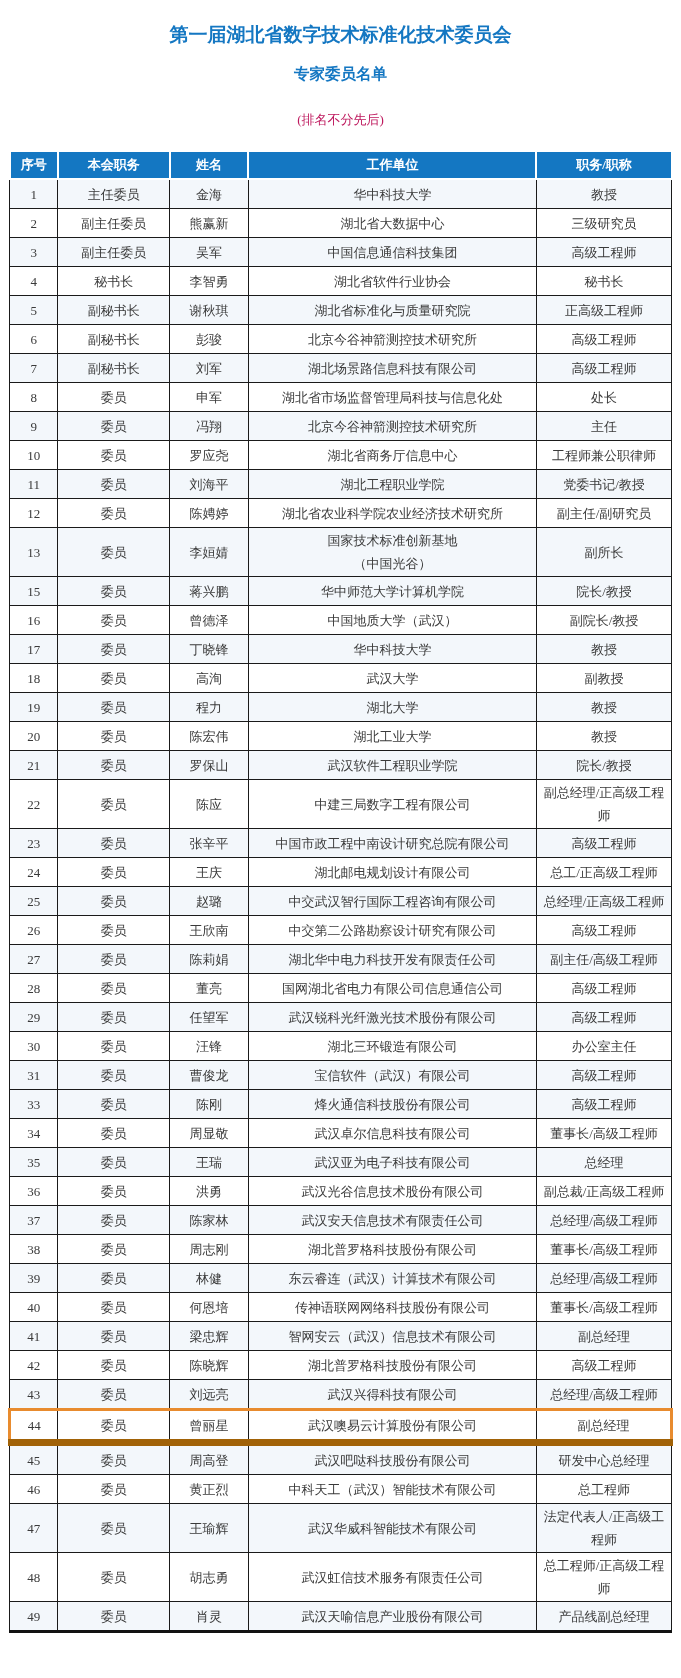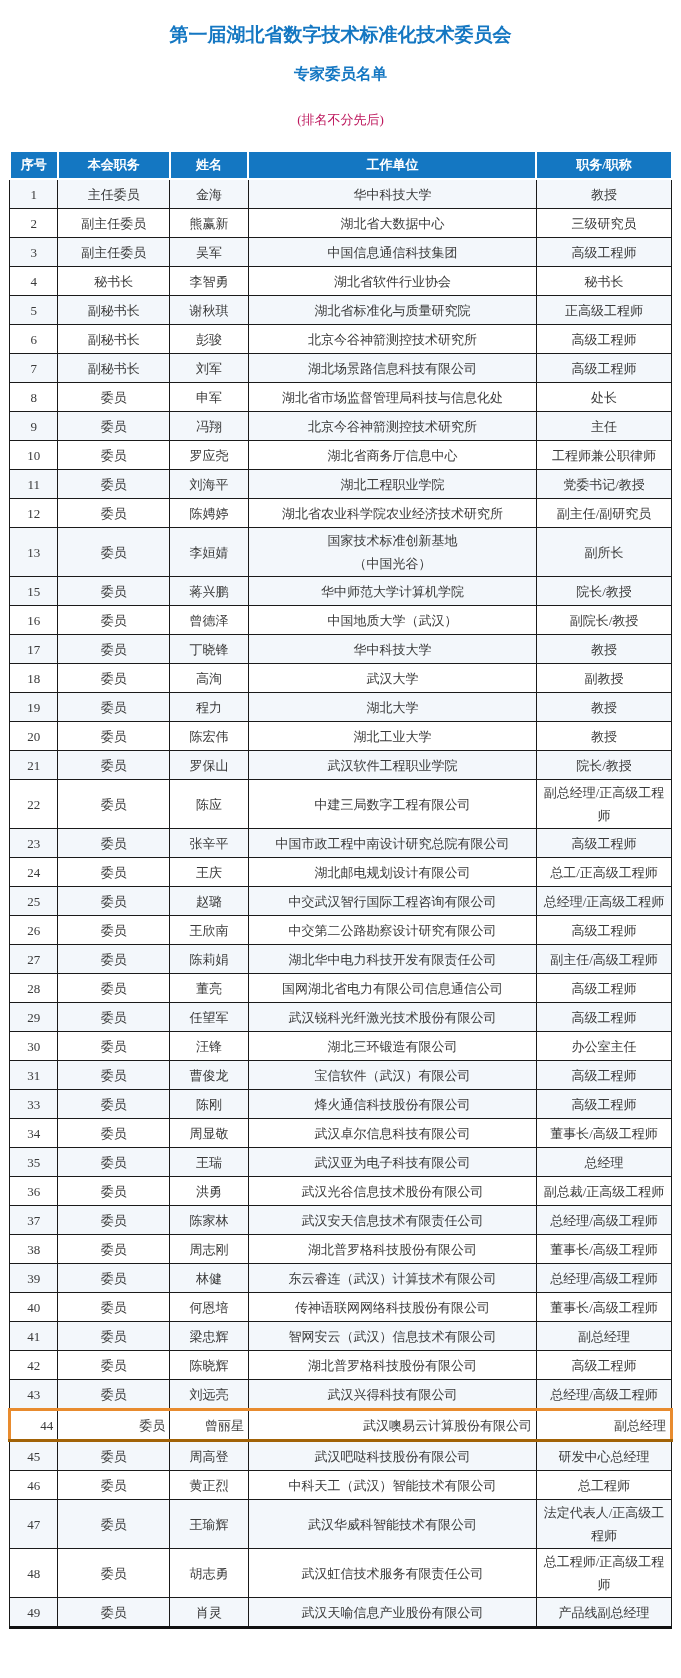--- a/index.html
+++ b/index.html
@@ -42,21 +42,21 @@
   tbody td{
     border:1px solid #1a1a1a;
     text-align:center;vertical-align:middle;
     font-size:13px;color:#3a3a3a;
     height:26px;line-height:23px;padding:1px 4px;
     font-family:"Liberation Serif",serif;
     overflow:hidden;
   }
   tbody tr.alt td{background:#f3f7fb;}
   td.unit{white-space:pre-line;}
-  tr.highlight td{border-top:3px solid #E88B2E;border-bottom:3px solid #a16207;text-align:right;}
+  tr.highlight td{border-top:3px solid #E88B2E;border-bottom:7px solid #a16207;}
   tr.highlight td:first-child{border-left:3px solid #E88B2E;}
   tr.highlight td:last-child{border-right:3px solid #E88B2E;}
 </style>
 </head>
 <body>
 
 <div class="page">
   <div class="title">第一届湖北省数字技术标准化技术委员会</div>
   <div class="subtitle">专家委员名单</div>
   <div class="note">(排名不分先后)</div>

